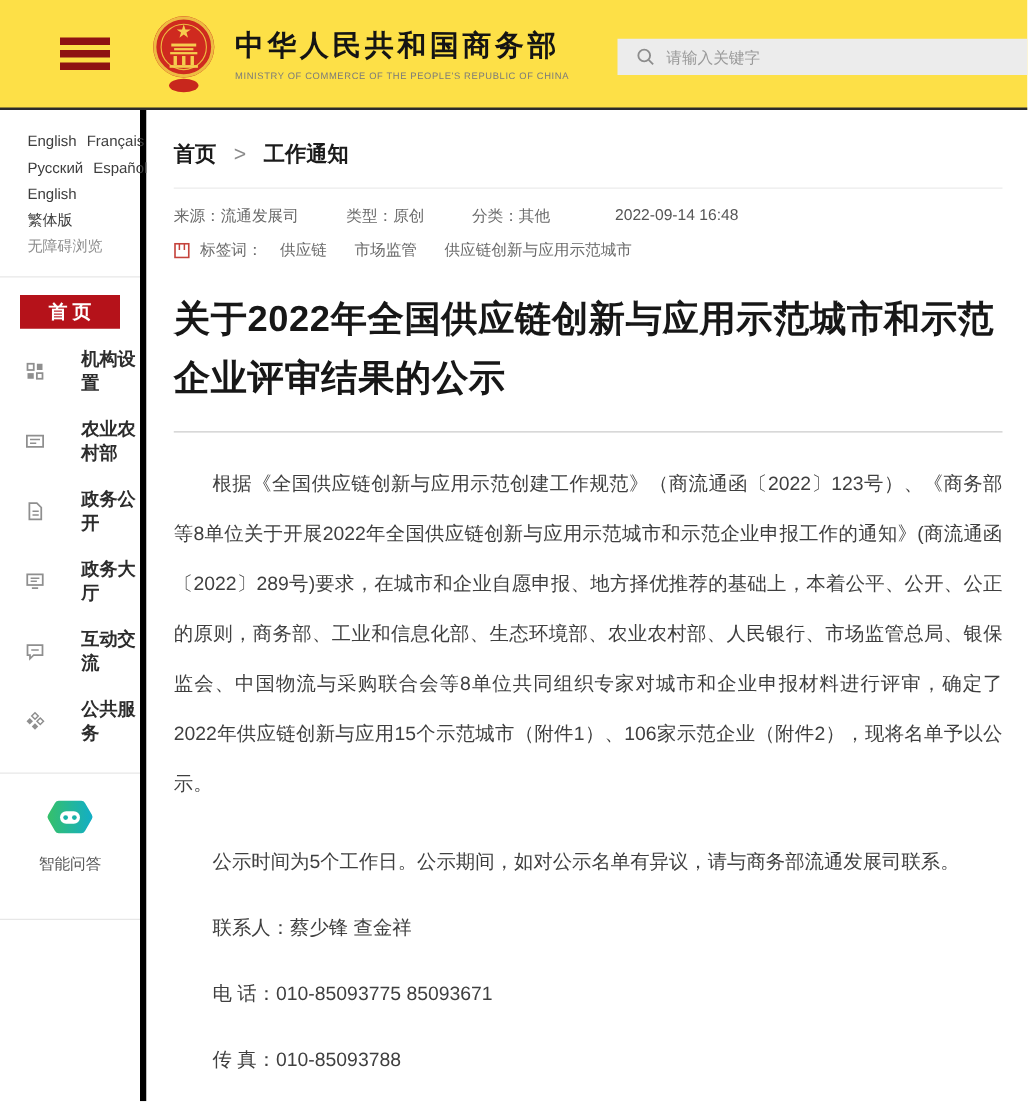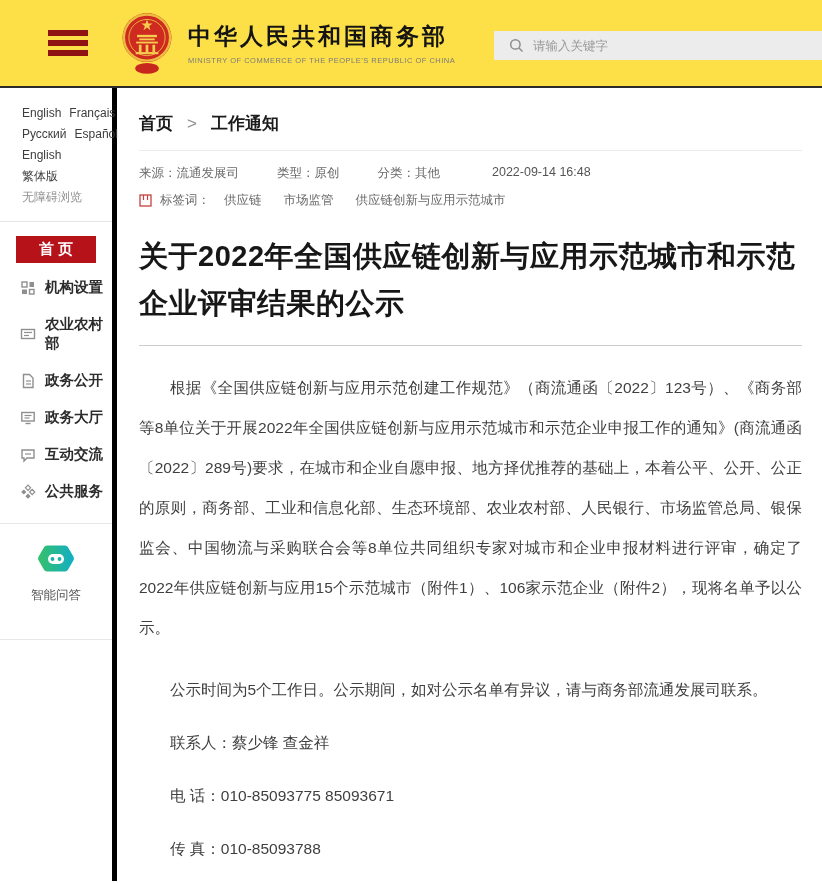--- a/index.html
+++ b/index.html
@@ -27,21 +27,21 @@
   .content { flex: 1; padding: 0 20px 0 22px; overflow: hidden; }
 
   
   .langs { padding-left: 22px; width: 112px; font-size: 12px; color: #3d3d3d; line-height: 21px; }
   .langs span { margin-right: 8px; cursor: pointer; white-space: nowrap; }
   .lang-muted { color: #8e8e8e; }
   .side-divider { border-top: 1px solid #e7e7e7; margin: 13px 0 0 0; }
   .home-btn { margin: 14px auto 6px auto; width: 80px; height: 27px; background: #b5121a; color: #fff;
     font-weight: bold; font-size: 15px; display: flex; align-items: center; justify-content: center; cursor: pointer; }
   .nav-item { display: flex; align-items: center; padding: 9px 0 9px 20px; font-size: 14.5px; font-weight: bold;
-    color: #2c2c2c; cursor: pointer; }
+    color: #2c2c2c; cursor: pointer; gap: 20px; }
   .nav-item svg { margin-right: 9px; flex-shrink: 0; }
   .qa-block { text-align: center; padding: 20px 0 22px 0; }
   .qa-icon { cursor: pointer; display: inline-block; }
   .qa-label { margin-top: 9px; font-size: 12.5px; color: #555; }
 
   
   .breadcrumb { padding: 24px 0 15px 0; border-bottom: 1px solid #ebebeb; font-size: 17px; font-weight: bold; color: #1b1b1b; }
   .breadcrumb .sep { color: #8a8a8a; margin: 0 14px; font-weight: normal; }
   .breadcrumb a { color: #1b1b1b; text-decoration: none; cursor: pointer; }
 

